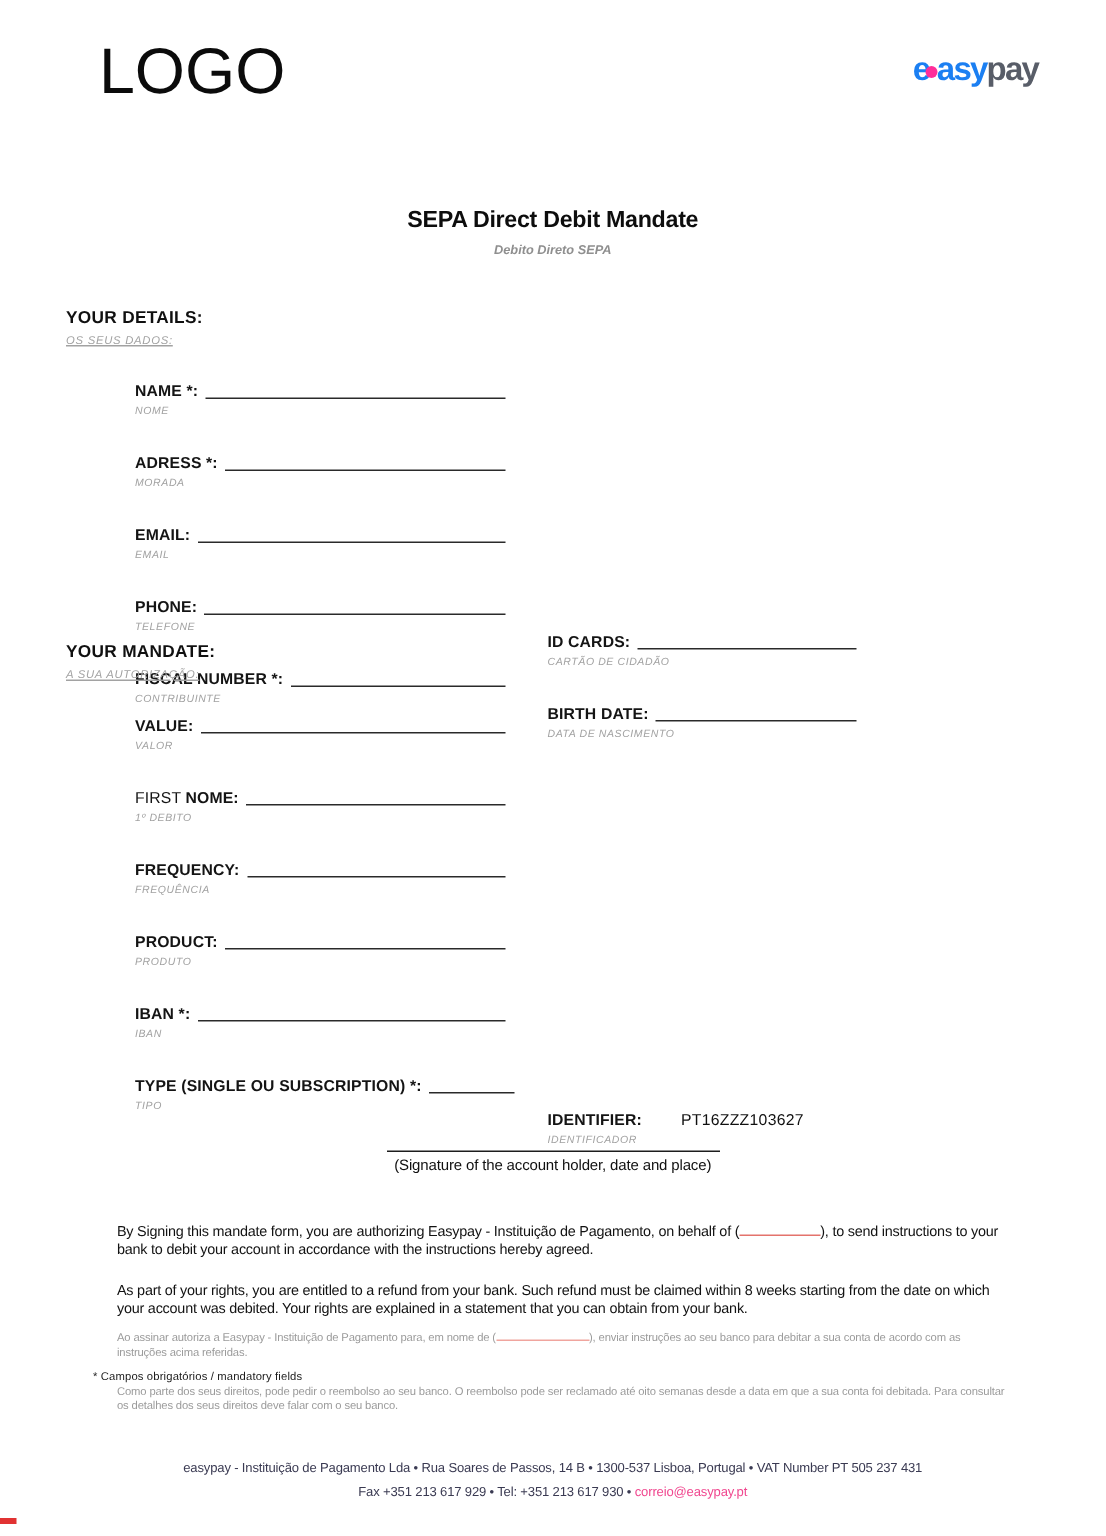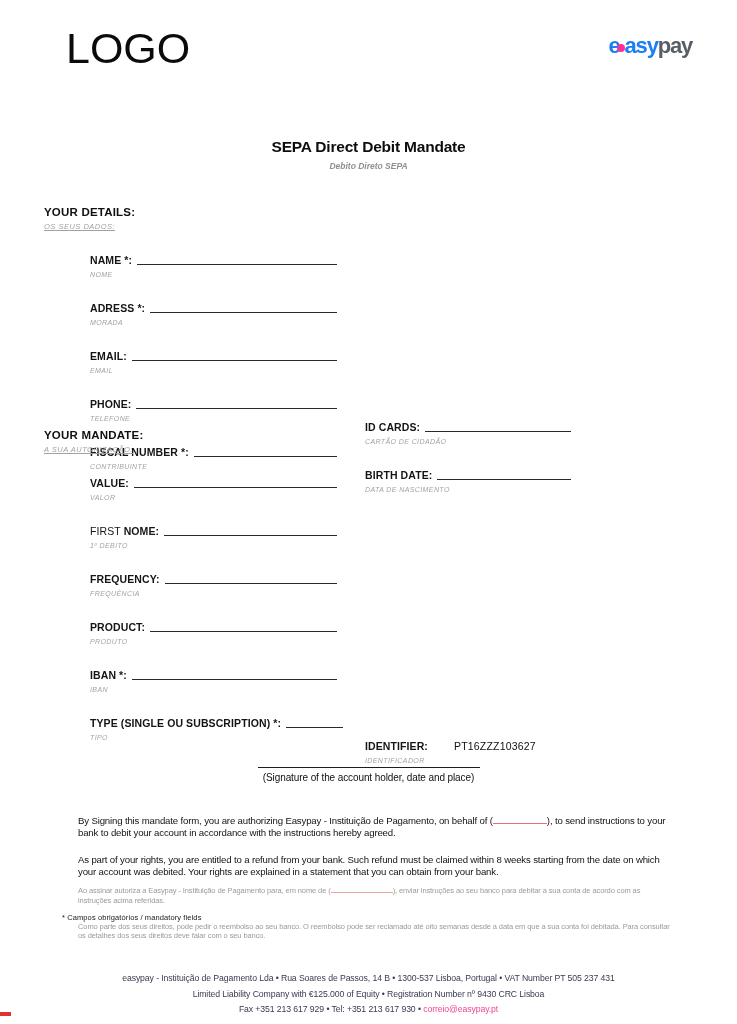--- a/index.html
+++ b/index.html
@@ -20,21 +20,21 @@
   
   .section{position:absolute;left:44px;right:40px;}
   .sec-details{top:206px;}
   .sec-mandate{top:429px;}
   .sec-h{font-size:11.5px;font-weight:700;color:#101010;letter-spacing:0.2px;}
   .sec-sh{font-size:7.5px;font-style:italic;color:#a2a2a2;letter-spacing:0.5px;margin-top:4px;text-decoration:underline;}
   .fields{margin-top:13px;margin-left:46px;}
   .frow{position:relative;margin-bottom:6.5px;min-height:25px;}
   .field{width:247px;}
   .field.w-type{width:253px;}
-  .fline{display:flex;align-items:flex-start;height:13px;margin-top:23px;}
+  .fline{display:flex;align-items:center;height:13px;margin-top:23px;}
   .flabel{font-size:10.5px;font-weight:700;color:#141414;letter-spacing:0.1px;white-space:nowrap;}
   .flabel .lt{font-weight:400;}
   .fill{flex:1;border-bottom:1.4px solid #2a2a2a;height:10px;margin-left:5px;}
   .fill.gap{margin-left:18px;}
   .fcap{font-size:7px;font-style:italic;color:#a2a2a2;letter-spacing:0.4px;margin-top:3.5px;}
   .fright{position:absolute;left:275px;top:0;width:206px;}
   .fright.nolinefield{width:auto;}
   .ident-val{font-size:10.5px;font-weight:400;color:#101010;margin-left:26px;letter-spacing:0.2px;}
 
   
@@ -227,19 +227,18 @@
     <p class="p-en"><span>By Signing this mandate form, you are authorizing Easypay - Instituição de Pagamento, on behalf of (</span><span class="blank-en"></span><span>), to send instructions to your bank to debit your account in accordance with the instructions hereby agreed.</span></p>
     <p class="p-en">As part of your rights, you are entitled to a refund from your bank. Such refund must be claimed within 8 weeks starting from the date on which your account was debited. Your rights are explained in a statement that you can obtain from your bank.</p>
     <p class="p-pt first"><span>Ao assinar autoriza a Easypay - Instituição de Pagamento para, em nome de (</span><span class="blank-pt"></span><span>), enviar instruções ao seu banco para debitar a sua conta de acordo com as instruções acima referidas.</span></p>
     <p class="p-pt">Como parte dos seus direitos, pode pedir o reembolso ao seu banco. O reembolso pode ser reclamado até oito semanas desde a data em que a sua conta foi debitada. Para consultar os detalhes dos seus direitos deve falar com o seu banco.</p>
   </div>
 
   <div class="campos">* Campos obrigatórios / mandatory fields</div>
 
   <div class="footer">
     <div>easypay - Instituição de Pagamento Lda  •  Rua Soares de Passos, 14 B  •  1300-537 Lisboa, Portugal • VAT Number PT 505 237 431</div>
-    <div>Limited Liability Company with €125.000 of Equity  •  Registration Number nº 9430 CRC Lisboa</div>
     <div><span>Fax +351 213 617 929  •  Tel: +351 213 617 930  •  </span><span class="email">correio@easypay.pt</span></div>
   </div>
 
   <div class="corner-mark"></div>
 
 </div>
 
 </body></html>

